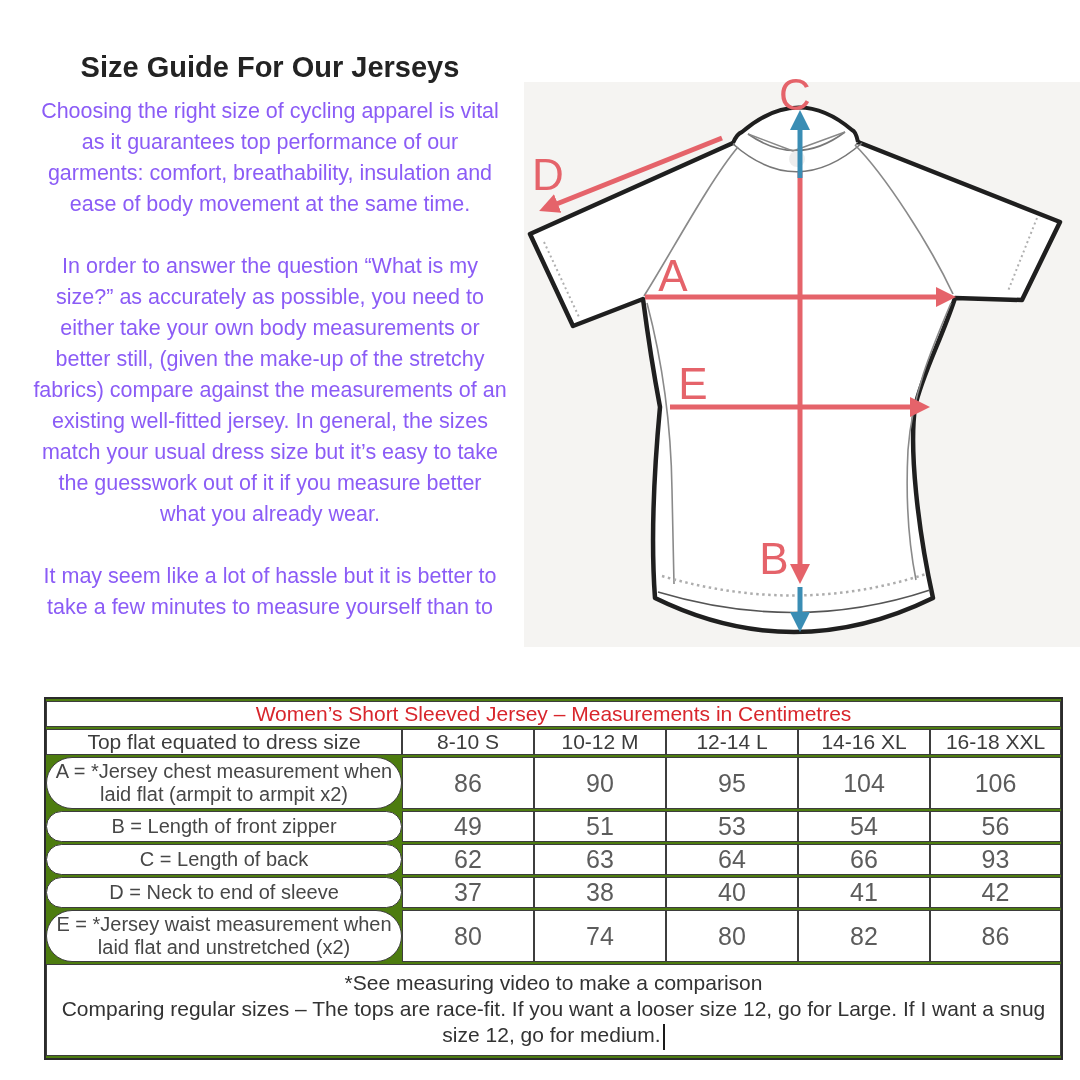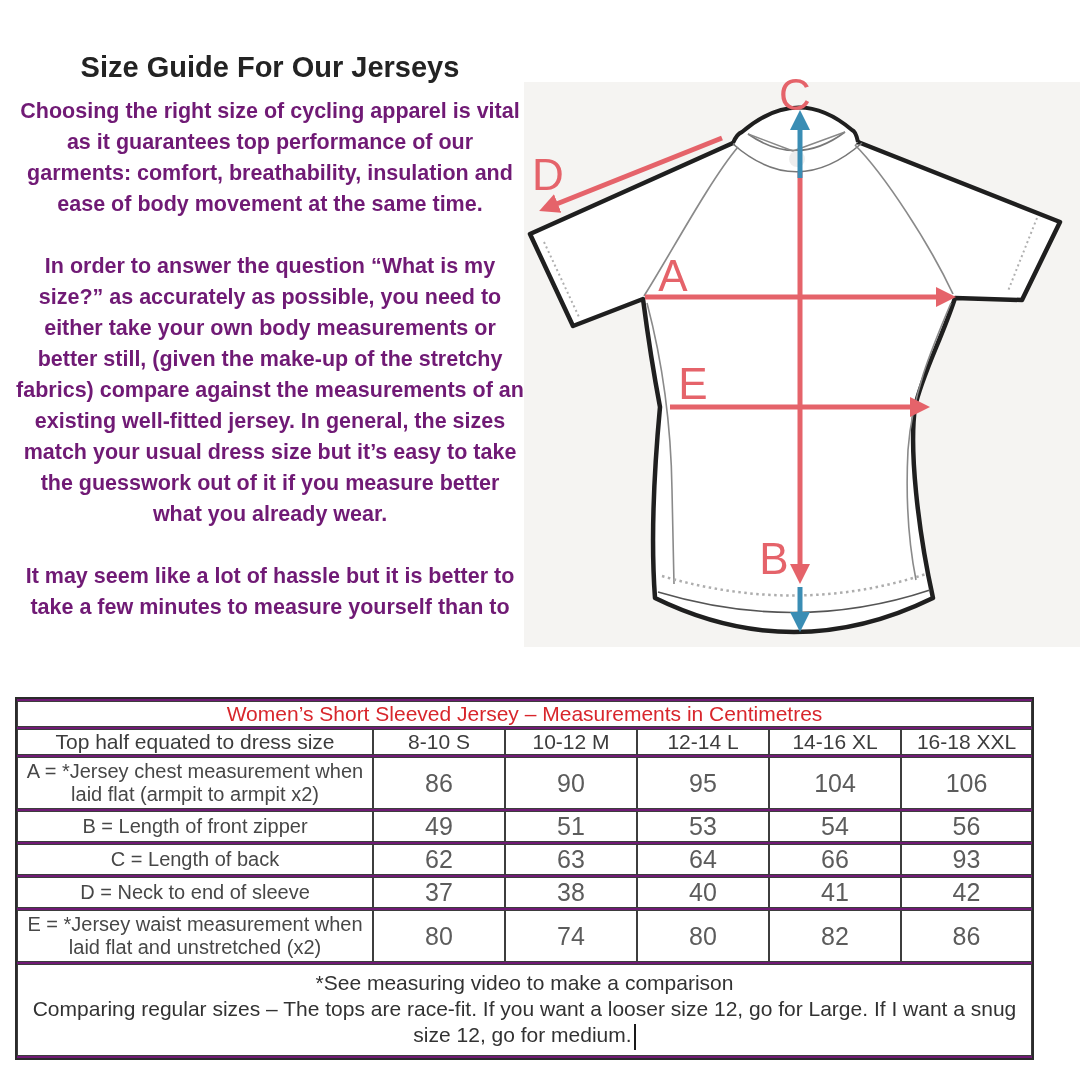--- a/index.html
+++ b/index.html
@@ -3,41 +3,41 @@
 <meta charset="utf-8">
 <style>
   html,body{margin:0;padding:0;}
   body{
     width:1080px;height:1080px;position:relative;overflow:hidden;
     background:#ffffff;font-family:"Liberation Sans",sans-serif;color:#3e3e3e;
   }
   
   .intro{position:absolute;left:10px;top:50px;width:520px;text-align:center;}
   .intro h1{font-size:29px;line-height:34px;margin:0 0 12px;color:#232323;font-weight:700;}
-  .para{font-size:21.5px;line-height:31px;margin:4px 0 31px;color:#701a75;font-weight:700;}
+  .para{font-size:21.5px;line-height:31px;margin:4px 0 31px;color:#8b5cf6;font-weight:400;}
   .para div{white-space:nowrap;}
   
   .diagram{position:absolute;left:510px;top:60px;width:570px;height:587px;}
   .diagram svg{display:block;}
   .arrow-letter{font-family:"Liberation Sans",sans-serif;font-size:44px;font-weight:400;}
   
   .size-table{
-    position:absolute;left:15px;top:697px;width:1017px;
+    position:absolute;left:44px;top:697px;width:1017px;
     border-collapse:separate;border-spacing:0 2px;
-    border:2px solid #2b2b2b;background:#701a75;table-layout:fixed;
+    border:2px solid #2b2b2b;background:#4d7c0f;table-layout:fixed;
   }
   .size-table td{
     border:1px solid #3d3d3d;text-align:center;vertical-align:middle;
     padding:0;font-size:20px;color:#474747;background:#fff;
   }
   td.title-cell{height:24px;color:#d8262c;font-size:21px;font-weight:400;}
   td.hdr{height:24px;font-size:21px;color:#3c3c3c;}
   tr.short td{height:24px;}
   tr.tall td{height:50px;}
-  td.lbl{font-size:20px;line-height:23px;padding:0 6px;}
+  td.lbl{font-size:20px;line-height:23px;padding:0 6px;border-radius:26px;}
   td.num{font-size:25px;color:#5c5c5c;}
   td.footer-cell{height:88px;font-size:21px;color:#323232;line-height:26px;padding:1px 10px;}
   .caret{display:inline-block;width:2px;height:26px;background:#1a1a1a;vertical-align:middle;margin-left:2px;}
 </style>
 </head>
 <body>
 
 <div class="intro">
   <h1>Size Guide For Our Jerseys</h1>
   <div class="para">
@@ -125,21 +125,21 @@
       <col style="width:132px">
     <col style="width:132px">
       <col style="width:132px">
       <col style="width:131px">
   </colgroup>
   <tbody>
       <tr>
     <td colspan="6" class="title-cell">Women’s Short Sleeved Jersey – Measurements in Centimetres</td>
   </tr>
   <tr>
-    <td class="hdr">Top half equated to dress size</td>
+    <td class="hdr">Top flat equated to dress size</td>
     <td class="hdr">8-10 S</td>
     <td class="hdr">10-12 M</td>
     <td class="hdr">12-14 L</td>
     <td class="hdr">14-16 XL</td>
     <td class="hdr">16-18 XXL</td>
   </tr>
   <tr class="tall">
     <td class="lbl">A = *Jersey chest measurement when laid flat (armpit to armpit x2)</td>
     <td class="num">86</td>
     <td class="num">90</td>

